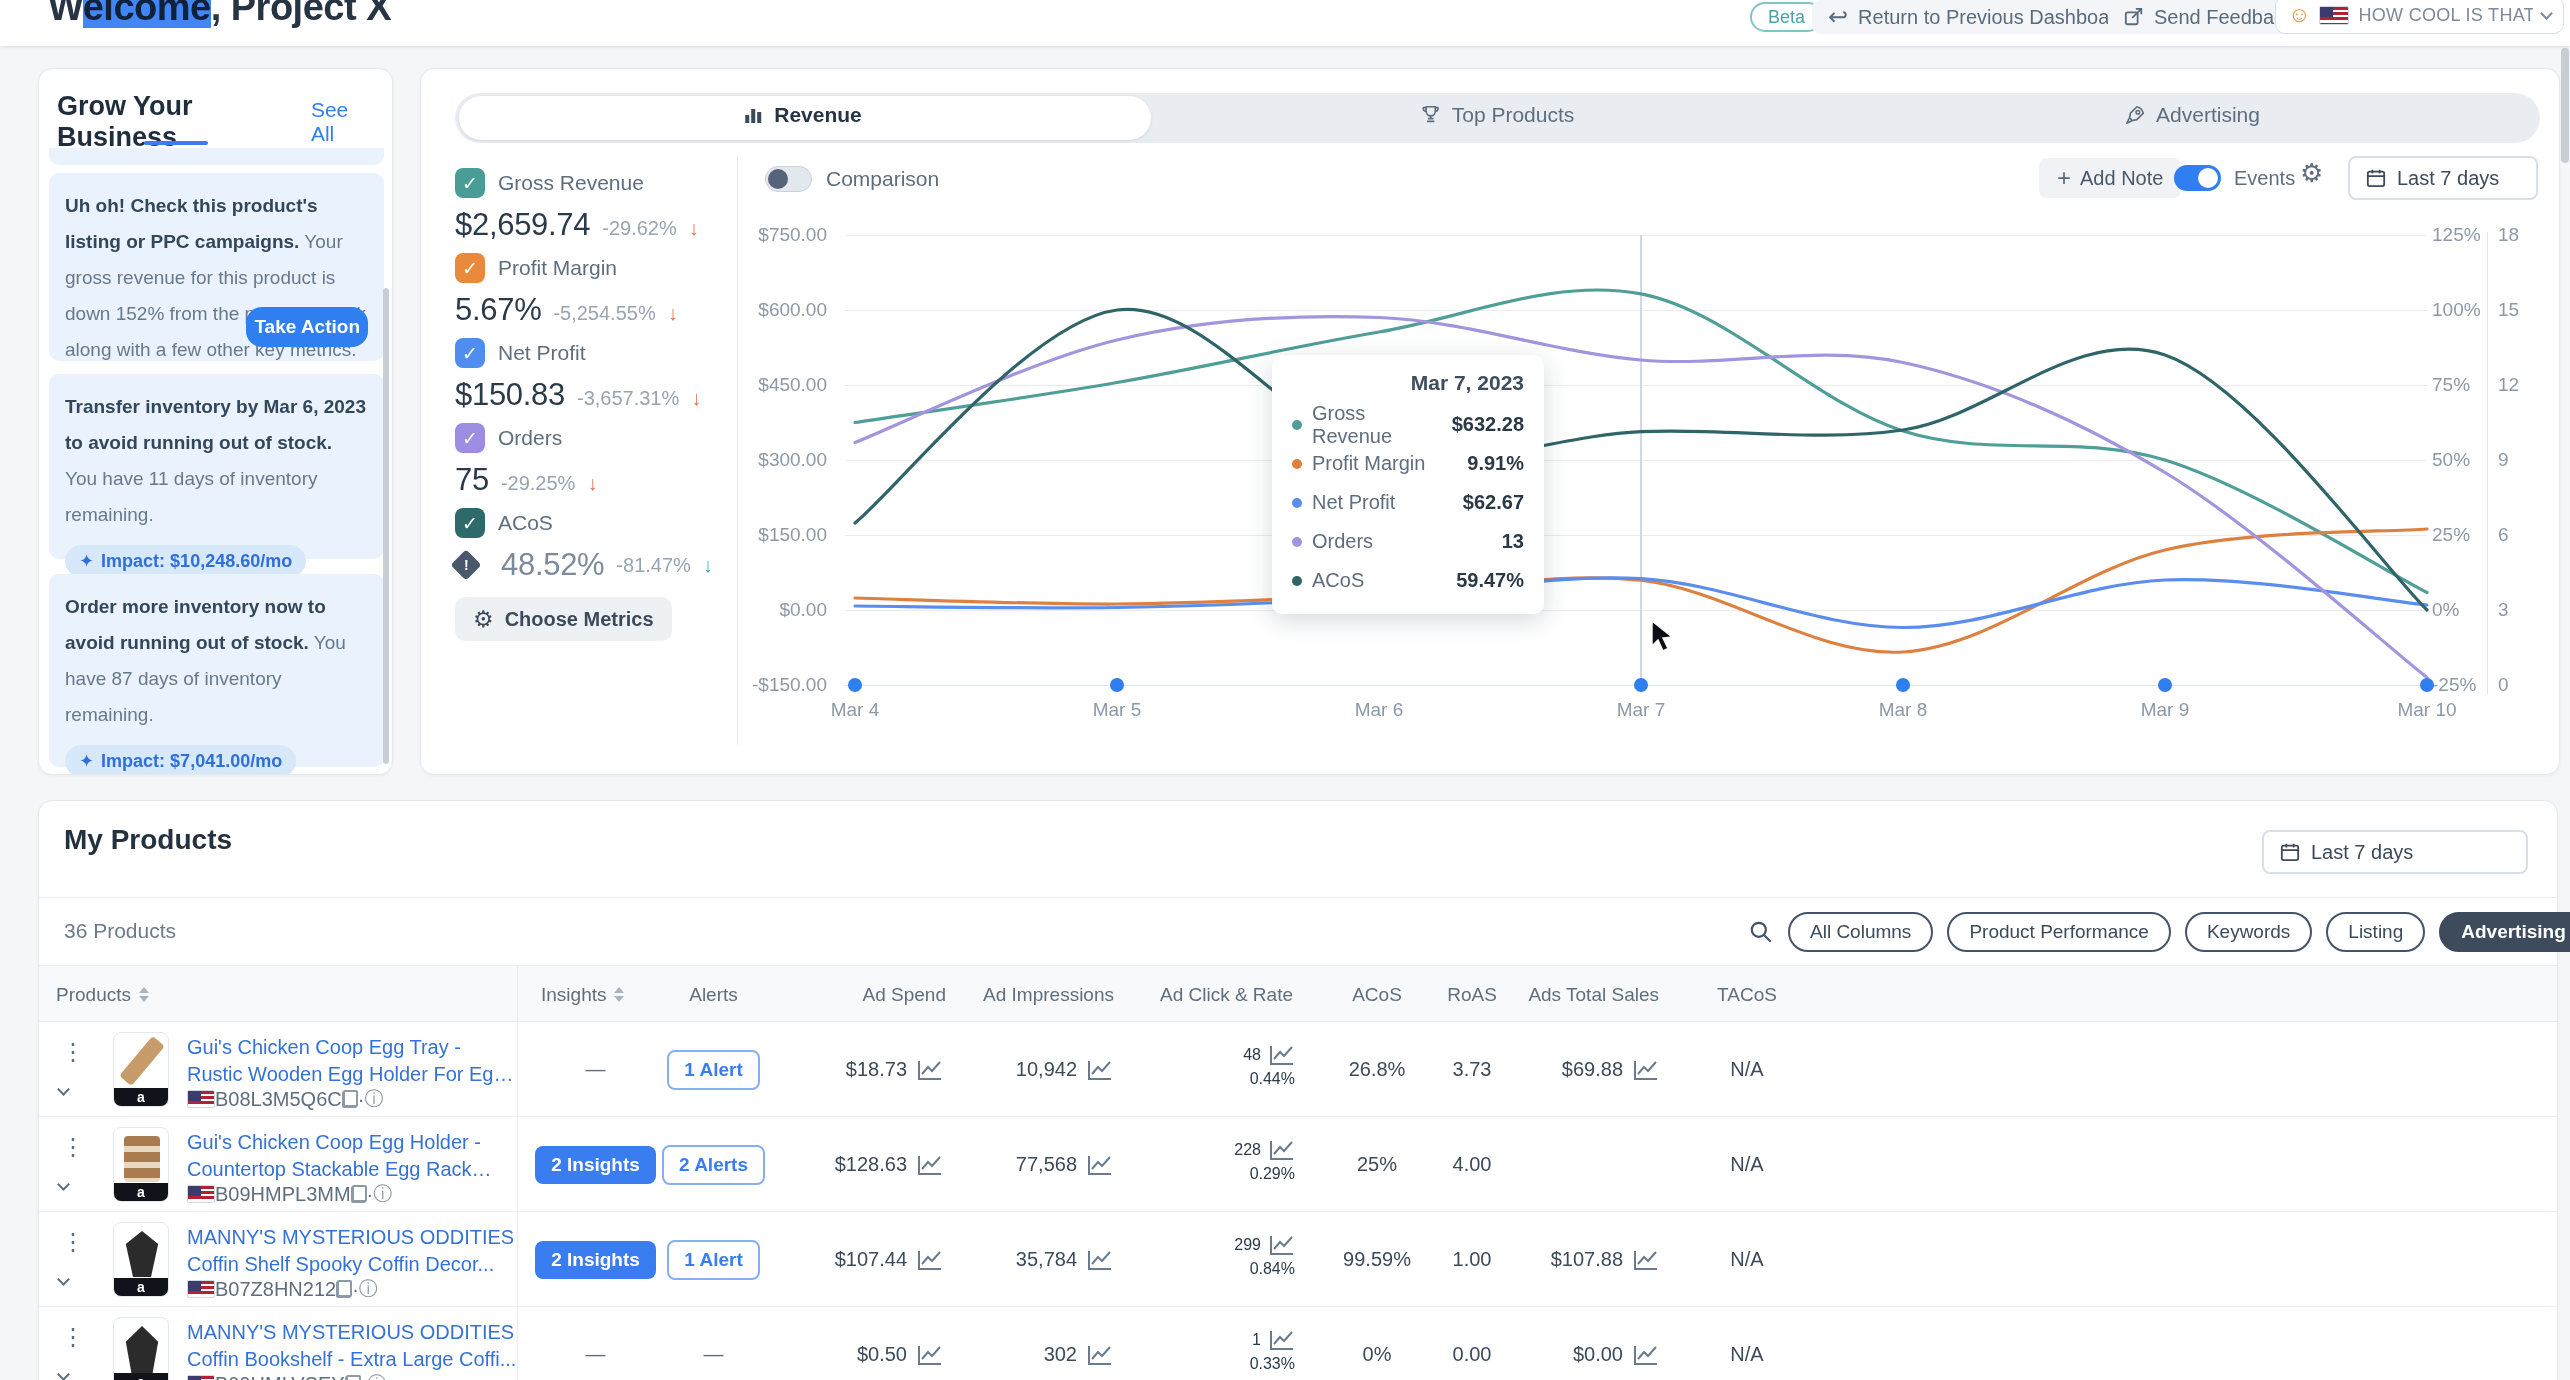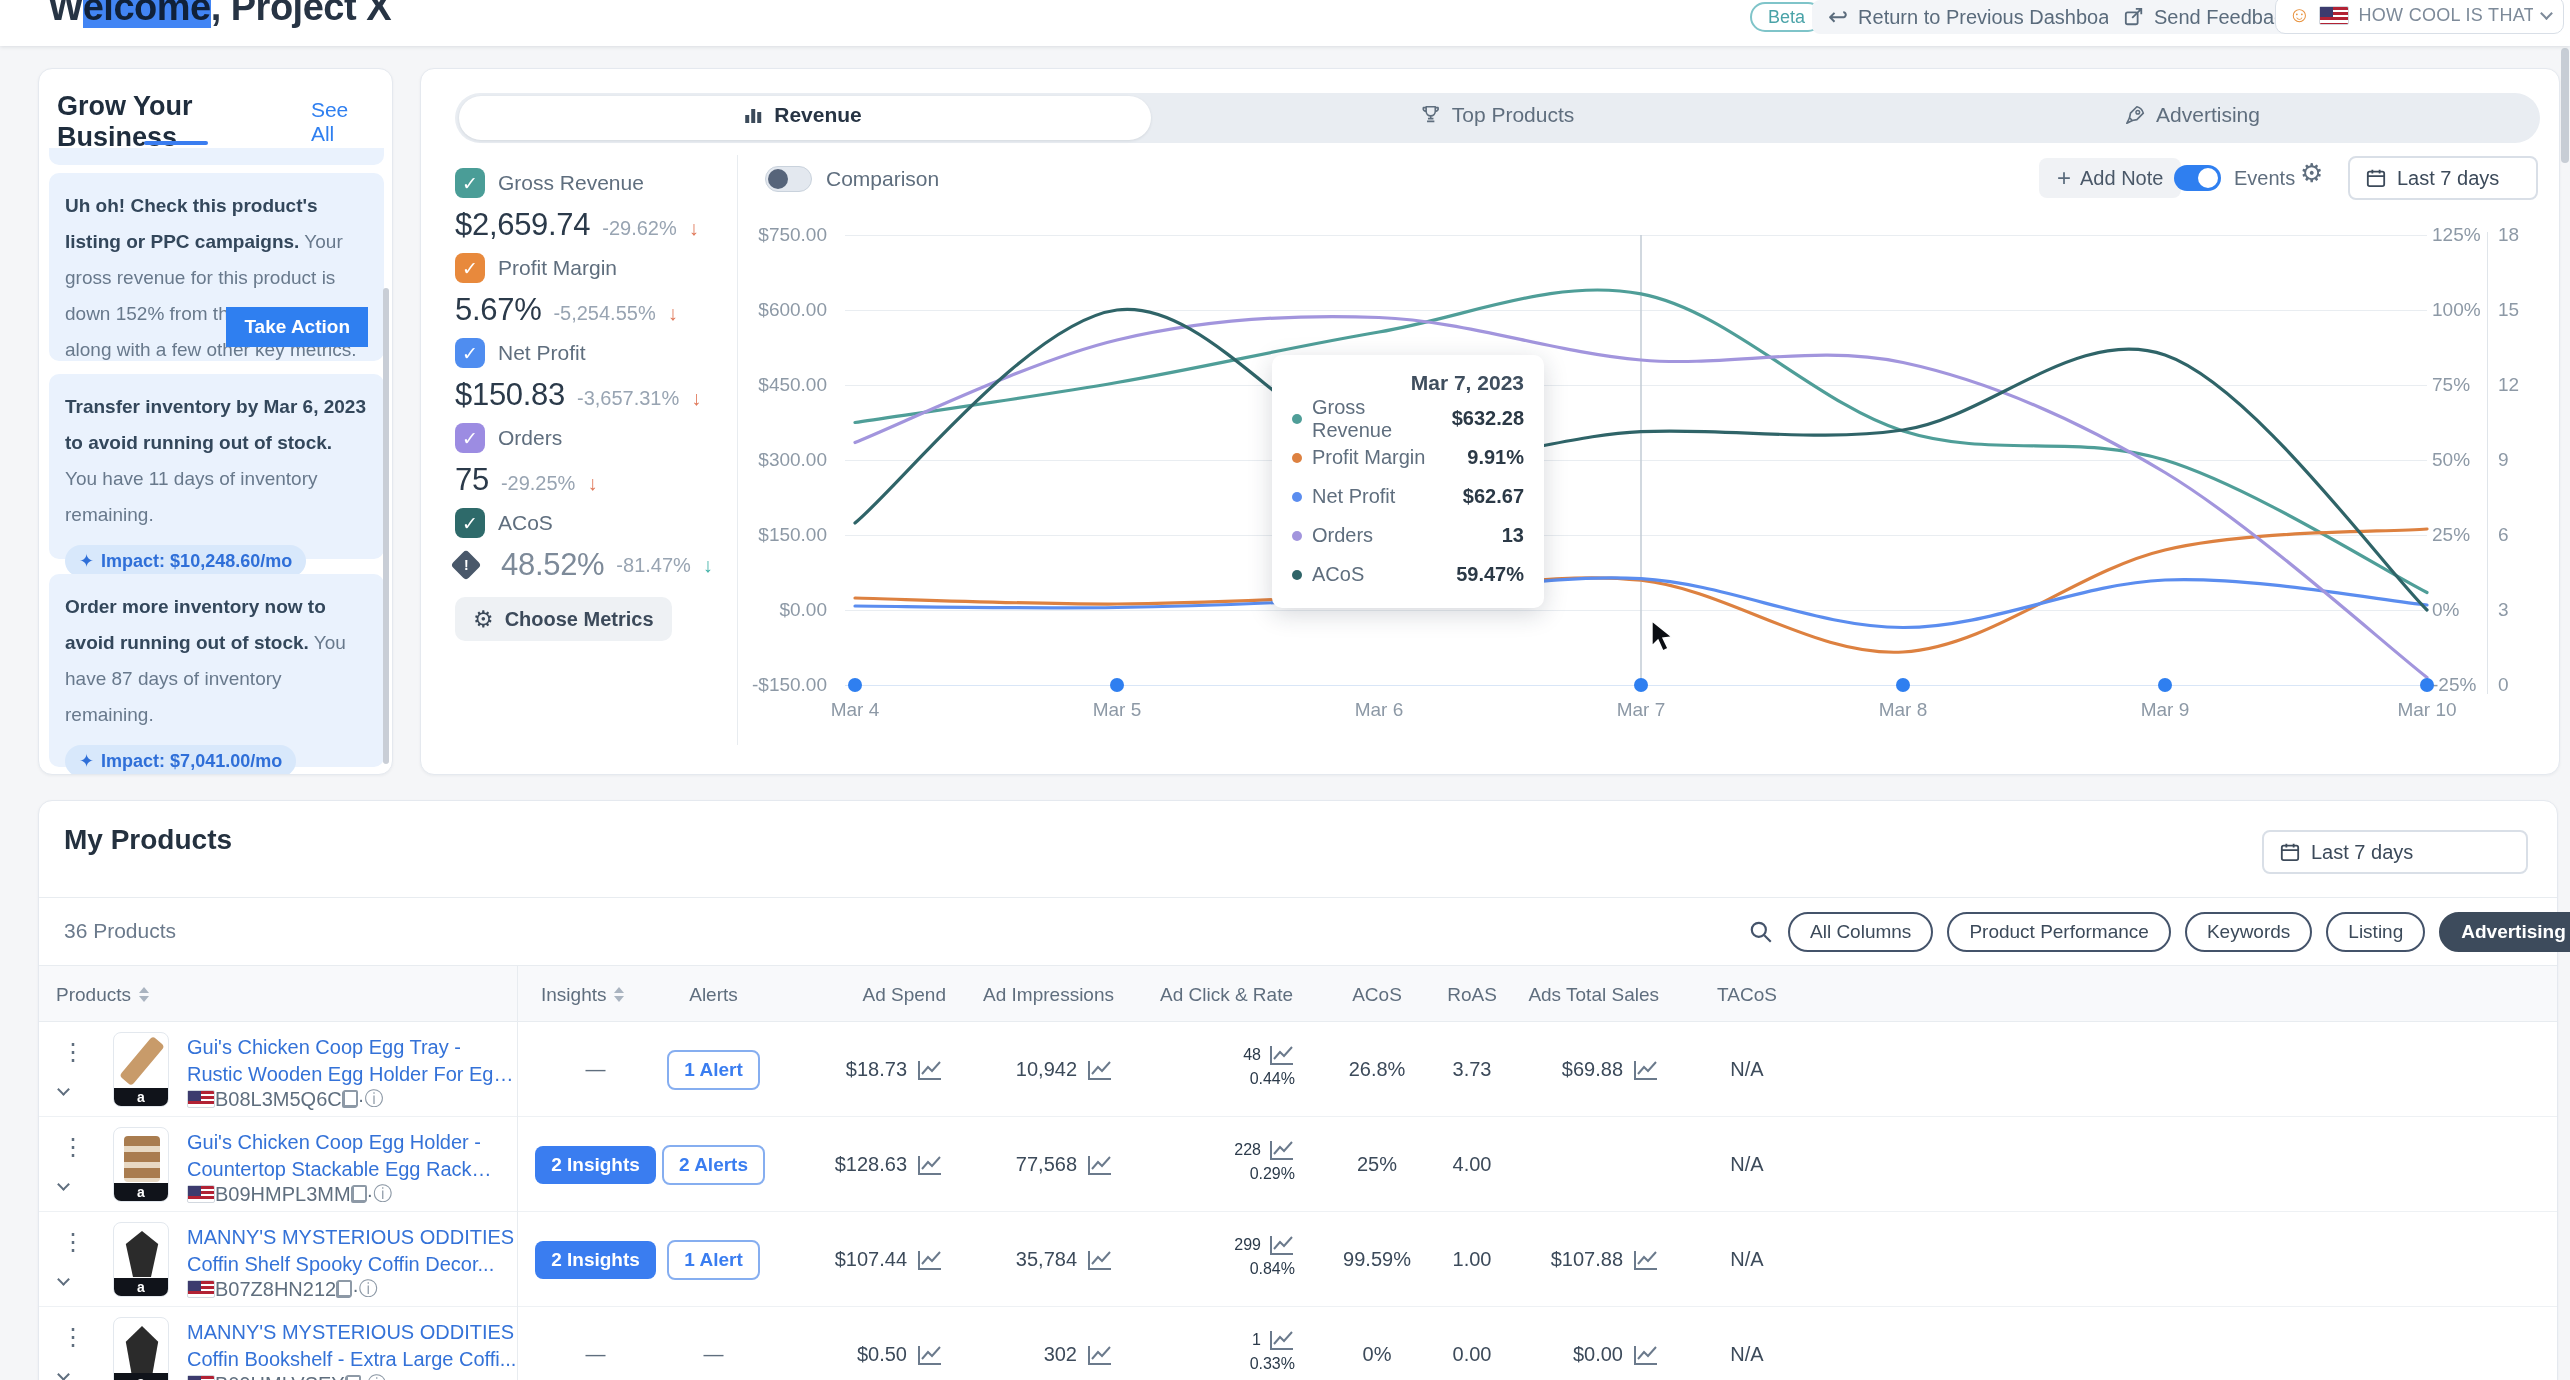--- a/index.html
+++ b/index.html
@@ -29,21 +29,21 @@
   .grow-card { left:38px; top:68px; width:355px; height:707px; overflow:hidden; }
   .grow-head { position:absolute; left:18px; right:18px; top:22px; display:flex; justify-content:space-between; align-items:center; }
   .grow-title { font-size:27px; font-weight:700; color:#1f2d3d; }
   .see-all { font-size:21px; color:#2f7ff0; cursor:pointer; }
   .grow-blueline { position:absolute; left:105px; top:72px; width:64px; height:4px; background:#3a7df0; border-radius:2px; }
   .sliver { position:absolute; left:10px; top:79px; width:335px; height:17px; background:#eaf2fd; border-radius:0 0 10px 10px; }
   .tip-card { position:absolute; left:10px; width:335px; background:#eaf2fd; border-radius:10px; padding:15px 16px; }
   .tip-text { font-size:19px; line-height:36px; color:#68798c; }
   .tip-text b { color:#33475b; }
   .impact-badge { display:inline-flex; align-items:center; gap:7px; background:#d8e8fb; border-radius:999px; padding:5px 14px; margin-top:12px; color:#2f6fd8; font-size:18px; font-weight:700; }
-  .take-action { display:inline-flex; align-items:center; justify-content:center; background:#2f7ff0; color:#fff; font-size:19px; font-weight:700; border:none; border-radius:0; padding:9px 18px; cursor:pointer; }
+  .take-action { display:inline-flex; align-items:center; justify-content:center; background:#2f7ff0; color:#fff; font-size:19px; font-weight:700; border:none; border-radius:16px; padding:9px 8px; cursor:pointer; }
   .ta-right { position:absolute; right:16px; bottom:14px; }
   .sidebar-scroll-thumb { position:absolute; left:344px; top:219px; width:6px; height:476px; background:#c9ced6; border-radius:3px; }
 
   
   .chart-panel { left:420px; top:68px; width:2140px; height:707px; }
   .tabbar { left:455px; top:93px; width:2085px; height:50px; background:#e9edf2; border-radius:26px; }
   .tab-active-pill { left:459px; top:96px; width:692px; height:44px; background:#fff; border-radius:22px; box-shadow:0 1px 3px rgba(25,39,60,.10); }
   .tab-label { top:103px; display:flex; align-items:center; gap:10px; font-size:21px; color:#5f6e7e; transform:translateX(-50%); cursor:pointer; }
   .tab-label.active { color:#273444; font-weight:700; }
   .toggle { width:47px; height:26px; border-radius:13px; position:relative; cursor:pointer; flex:0 0 auto; }
@@ -75,21 +75,21 @@
   .gridline { height:1px; background:#e9edf1; left:845px; width:1582px; }
   .gridline.events-line { background:#d9e6f7; }
   .ytick { left:743px; width:84px; text-align:right; font-size:19px; color:#8d99a6; }
   .ptick { left:2432px; font-size:19px; color:#8d99a6; }
   .ctick { left:2498px; width:32px; text-align:left; font-size:19px; color:#8d99a6; }
   .xtick { top:699px; width:90px; text-align:center; font-size:19px; color:#8d99a6; }
   .axis-sep { left:2487px; top:232px; width:1px; height:462px; background:#e0e5ea; }
   #chart-svg { left:840px; top:225px; overflow:visible; }
 
   .tooltip { left:1272px; top:355px; width:272px; background:#fff; border-radius:10px; box-shadow:0 6px 24px rgba(25,39,60,.18); padding:16px 20px 14px; z-index:6; }
-  .tt-date { text-align:right; font-size:21px; color:#3f4e5e; font-weight:600; margin-bottom:4px; }
+  .tt-date { text-align:right; font-size:21px; color:#3f4e5e; font-weight:600; margin-bottom:10px; }
   .tt-row { display:flex; align-items:center; gap:10px; height:39px; }
   .tt-dot { width:10px; height:10px; border-radius:50%; flex:0 0 auto; }
   .tt-label { font-size:20px; color:#5f6e7e; flex:1; }
   .tt-value { font-size:20px; font-weight:700; color:#2b3946; }
 
   
   .products-card { left:38px; top:800px; width:2520px; height:600px; border-radius:14px 14px 0 0; }
   .mp-title { left:64px; top:824px; font-size:28px; font-weight:700; color:#24313f; }
   .mp-datebox { left:2262px; top:830px; width:266px; }
   .mp-divider { left:39px; top:897px; width:2518px; height:1px; background:#e8ecf0; }

